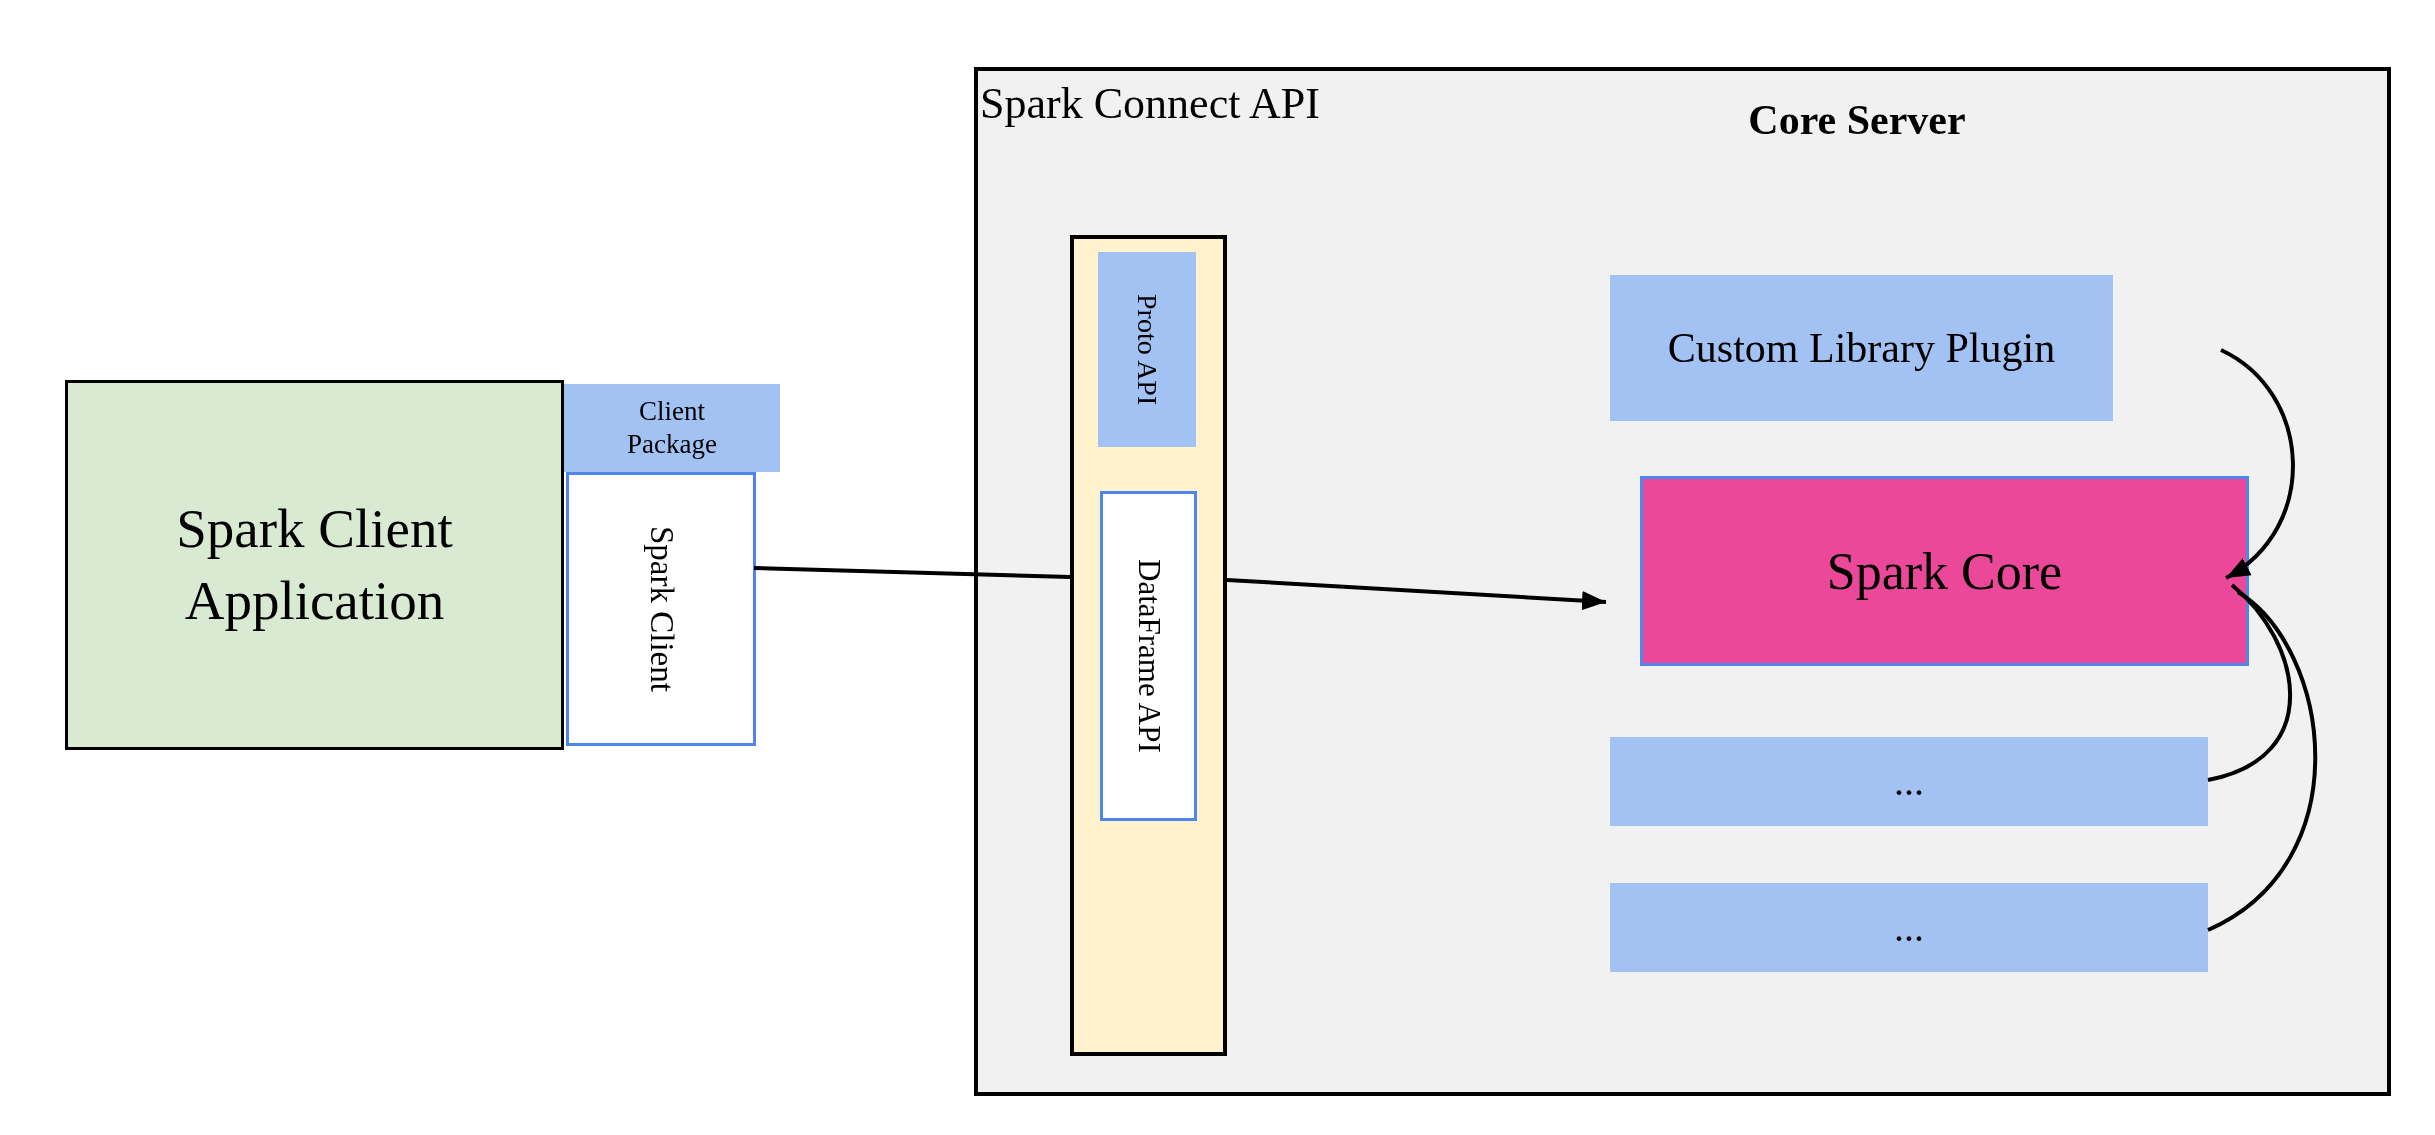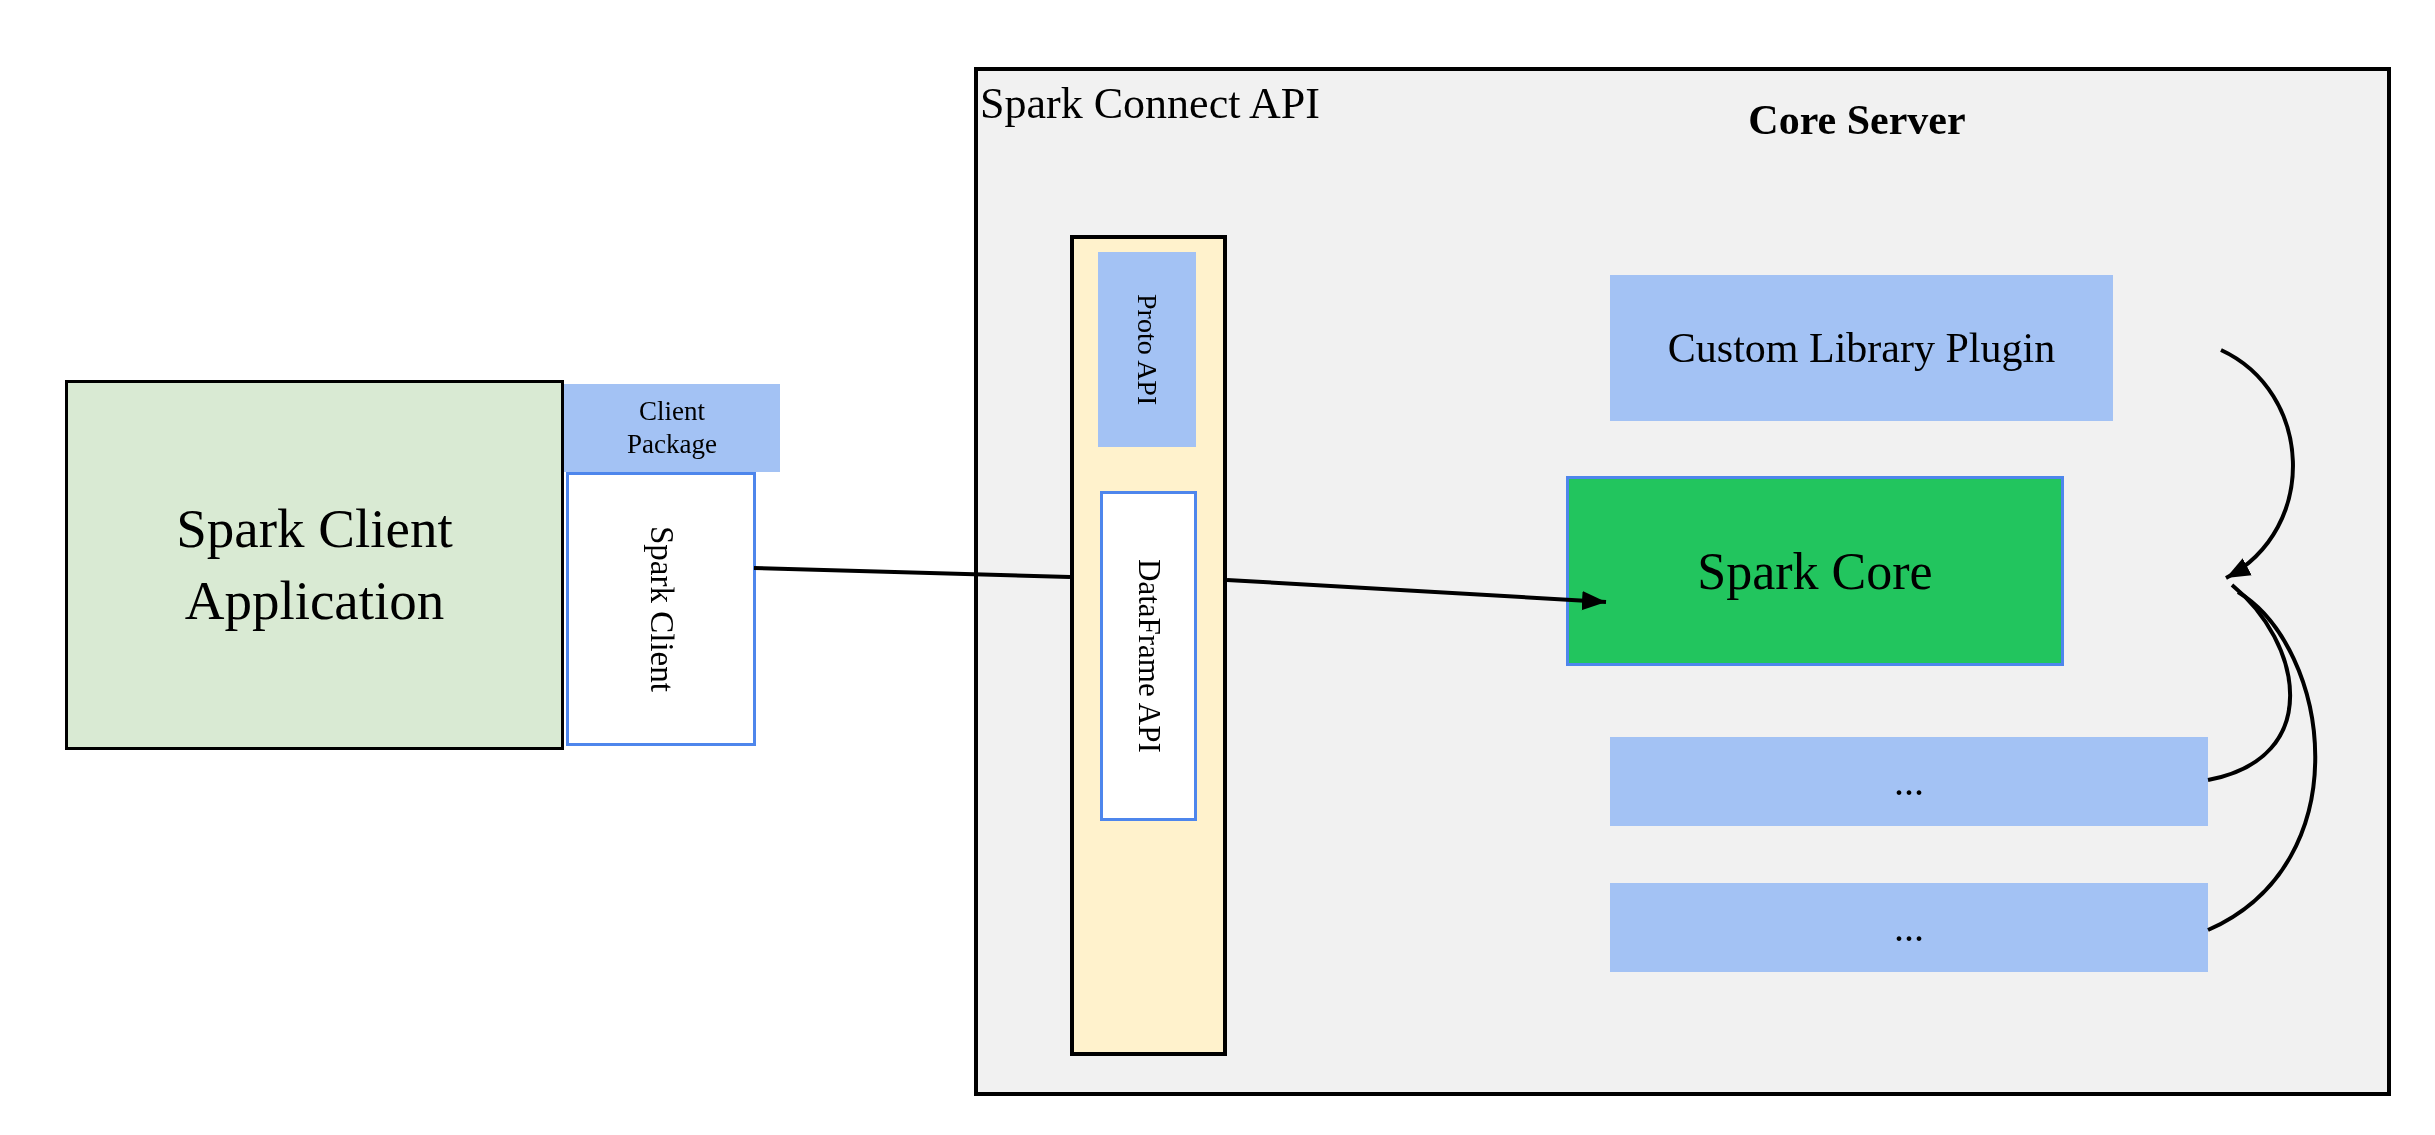--- a/index.html
+++ b/index.html
@@ -67,22 +67,22 @@
     left:1100px; top:491px; width:97px; height:330px;
     background:#fff; border:3px solid var(--border-blue); font-size:31px;
   }
 
   
   .plugin-box{
     left:1610px; top:275px; width:503px; height:146px;
     background:var(--box-blue); font-size:42px;
   }
   .core-box{
-    left:1566px; top:476px; width:498px; height:190px;
-    background:#22c55e; border:3px solid var(--border-blue); font-size:52px;
+    left:1640px; top:476px; width:609px; height:190px;
+    background:#ec4899; border:3px solid var(--border-blue); font-size:52px;
   }
   .ellipsis-box-1{
     left:1610px; top:737px; width:598px; height:89px;
     background:var(--box-blue); font-size:40px;
   }
   .ellipsis-box-2{
     left:1610px; top:883px; width:598px; height:89px;
     background:var(--box-blue); font-size:40px;
   }
 

